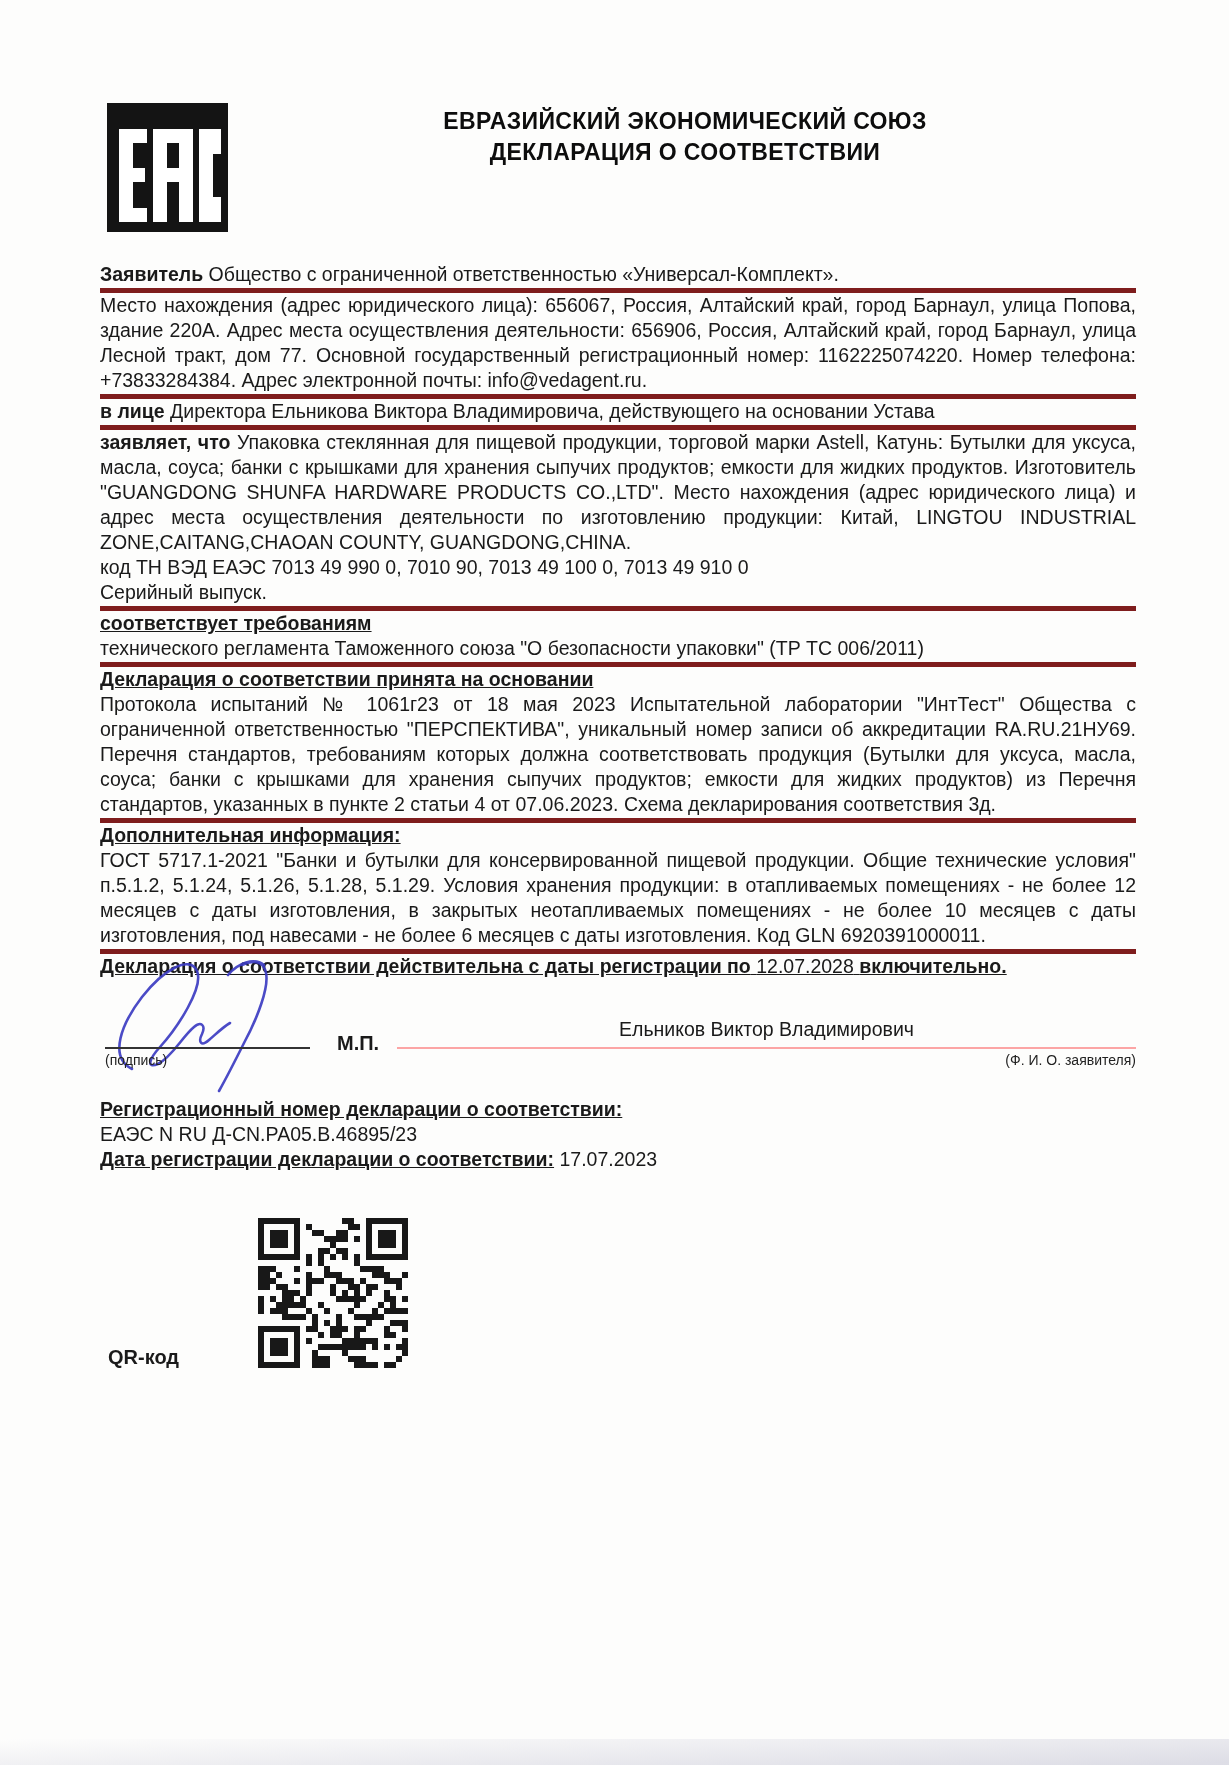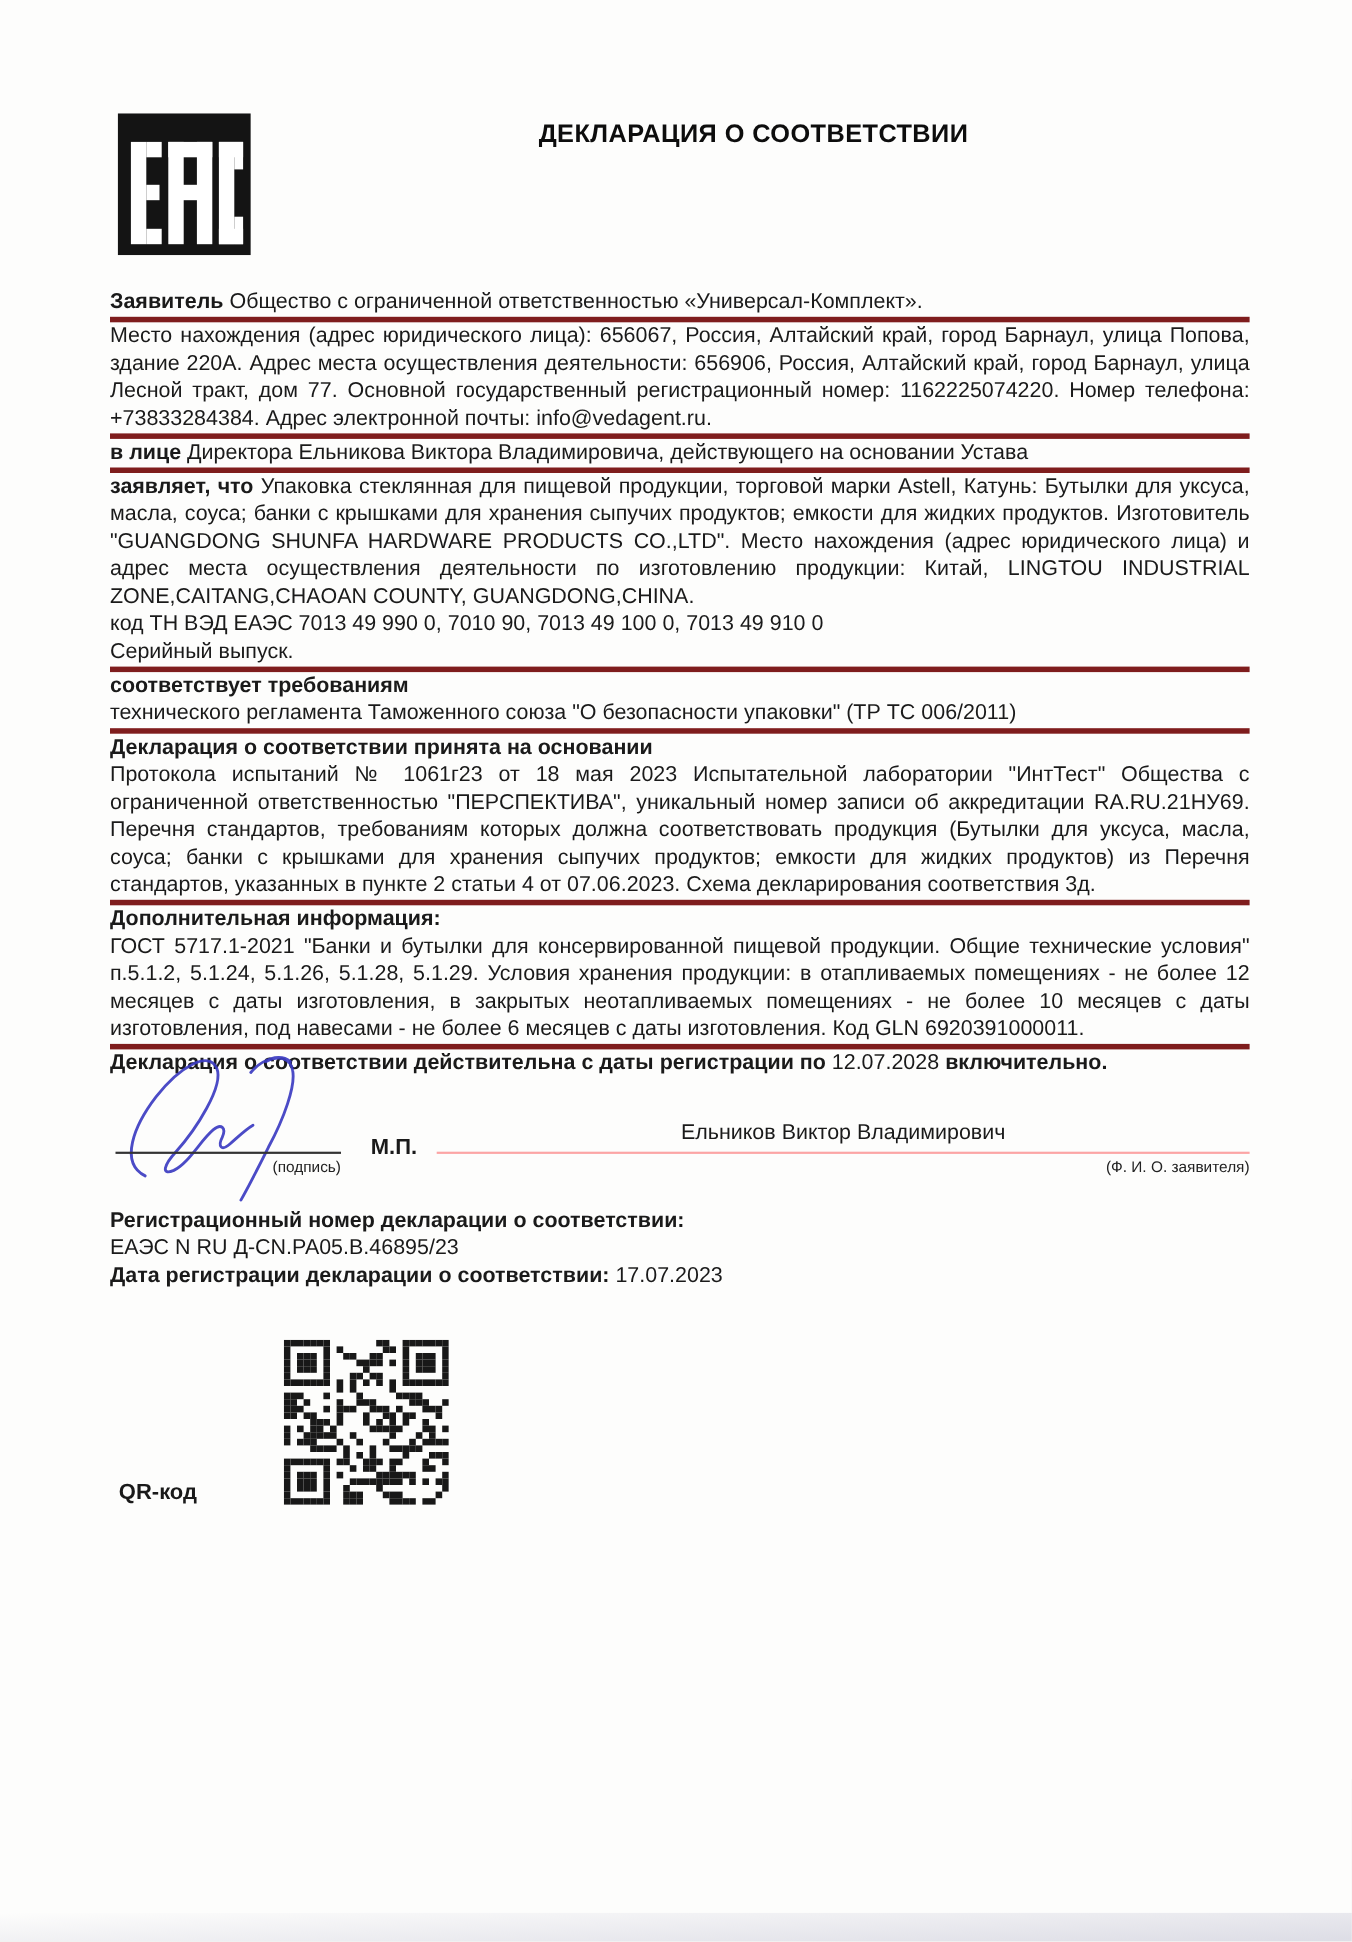--- a/index.html
+++ b/index.html
@@ -10,27 +10,27 @@
   }
   
   .logo{position:absolute;left:107px;top:103px;width:121px;height:129px;}
   .titles{position:absolute;left:295px;top:106px;width:780px;text-align:center;
     font-weight:bold;font-size:23px;line-height:31px;color:#0d0d0d;letter-spacing:.4px;}
   
   .col{position:absolute;left:100px;top:262px;width:1036px;font-size:19.5px;line-height:25px;}
   .col p{margin:0;}
   .para{text-align:justify;}
   .u{border-bottom:5px solid #7f1d1d;padding-bottom:1px;margin-bottom:3px;}
-  .b{font-weight:bold;}
+  .b{font-weight:bold;text-decoration:underline;}
   .nb{font-weight:normal;}
   
   .sigrow{position:relative;height:96px;margin-top:8px;}
   .autograph{position:absolute;left:2px;top:-52px;pointer-events:none;}
   .signline{position:absolute;left:5px;top:60px;width:205px;border-top:2px solid #333;}
-  .signline .cap{text-align:right;}
+  .signline .cap{text-align:left;}
   .cap{font-size:14px;color:#222;line-height:18px;padding-top:2px;}
   .mp{position:absolute;left:237px;top:44px;font-weight:bold;font-size:20px;}
   .nameblock{position:absolute;left:297px;right:0;top:30px;}
   .name{text-align:center;padding-bottom:5px;border-bottom:2px solid #fca5a5;}
   .nameblock .cap{text-align:right;}
   .regblock{margin-top:14px;}
   .datep{margin-top:24px;}
   
   .qrwrap{position:relative;height:152px;margin-top:46px;}
   .qr{position:absolute;left:158px;top:0;width:150px;height:150px;}
@@ -62,20 +62,21 @@
         <rect x="92" y="26" width="14" height="93"></rect>
         <rect x="92" y="26" width="22" height="14"></rect>
         <rect x="92" y="105" width="22" height="14"></rect>
         <rect x="106" y="26" width="8" height="25"></rect>
         <rect x="106" y="94" width="8" height="25"></rect>
       </g>
     </svg>
   </div>
 
   <div class="titles">
+    <div>ЕВРАЗИЙСКИЙ ЭКОНОМИЧЕСКИЙ СОЮЗ</div>
     <div>ДЕКЛАРАЦИЯ О СООТВЕТСТВИИ</div>
   </div>
 
   <div class="col">
 
     <p class="u"><b>Заявитель</b> <span>Общество с ограниченной ответственностью «Универсал-Комплект».</span></p>
 
     <p class="para u">Место нахождения (адрес юридического лица): 656067, Россия, Алтайский край, город Барнаул, улица Попова, здание 220А. Адрес места осуществления деятельности: 656906, Россия, Алтайский край, город Барнаул, улица Лесной тракт, дом 77. Основной государственный регистрационный номер: 1162225074220. Номер телефона: +73833284384. Адрес электронной почты: info@vedagent.ru.</p>
 
     <p class="u"><b>в лице</b> <span>Директора Ельникова Виктора Владимировича, действующего на основании Устава</span></p>

